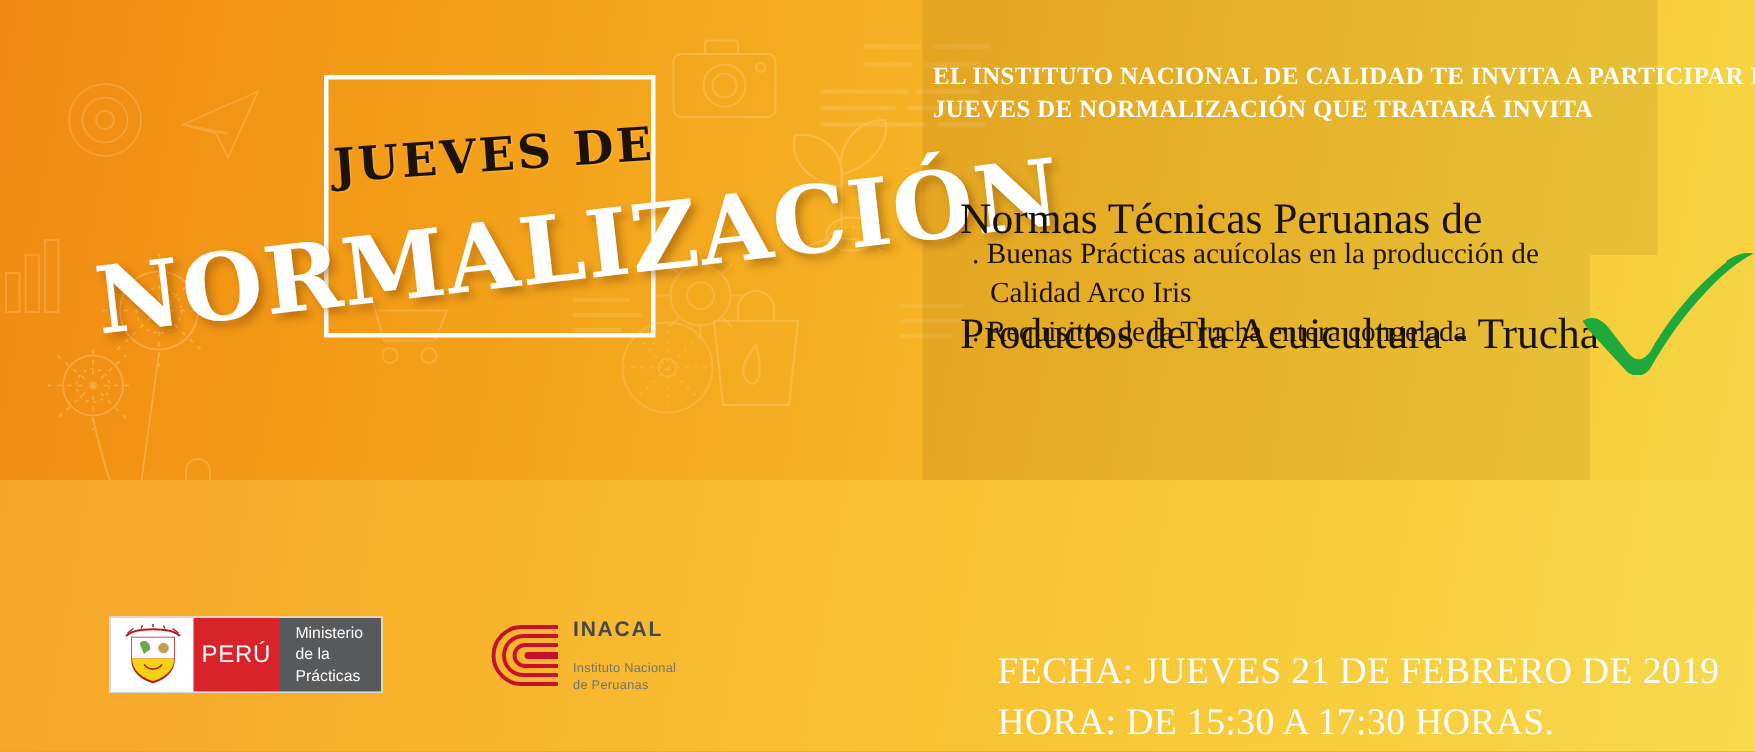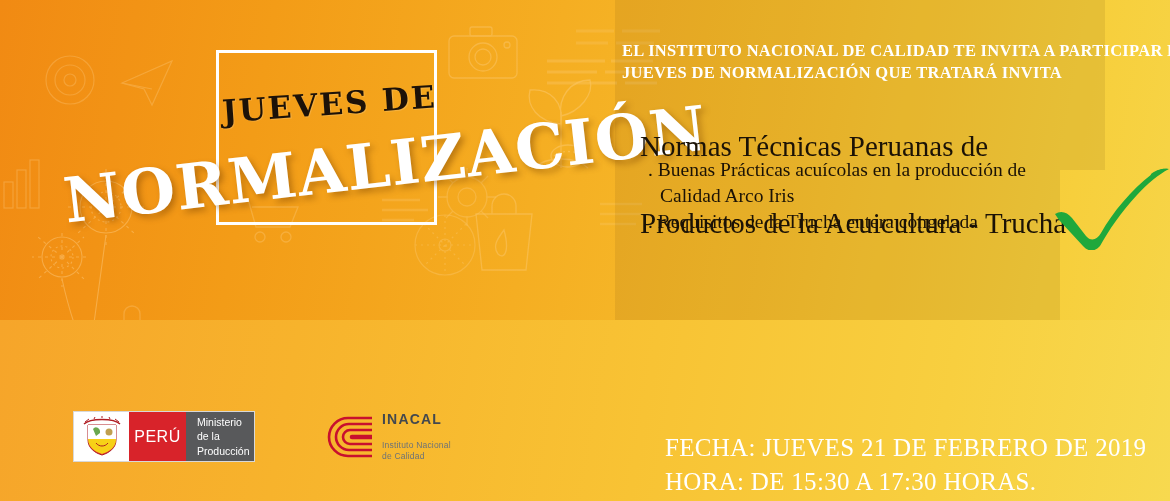--- a/index.html
+++ b/index.html
@@ -278,36 +278,36 @@
         <path d="M11 13 a4 5 0 0 1 7 4 l-4 3 z" fill="#6aa84f"></path>
         <circle cx="27" cy="16" r="3.5" fill="#c0a050"></circle>
         <path d="M14 27 c3 4 9 4 12 0" stroke="#b01d23" stroke-width="1" fill="none"></path>
         <path d="M2 8 C8 2 32 2 38 8" stroke="#b01d23" stroke-width="1.4" fill="none"></path>
         <path d="M3 6 l4-3 M37 6 l-4-3 M12 3 l1-2 M28 3 l-1-2 M20 2 v-2" stroke="#b01d23" stroke-width="1" fill="none"></path>
       </svg>
     </div>
     <div class="pl-peru">PERÚ</div>
     <div class="pl-min">
       <span>Ministerio</span>
-      <span>de la Producción</span>
+      <span>de la Prácticas</span>
     </div>
   </div>
 
   <div class="inacal">
     <svg class="inacal-mark" viewBox="0 0 52 44" fill="none" stroke="#c8102e">
       <path d="M50 3 H26 A19 19 0 0 0 26 41 H50" stroke-width="2.6"></path>
       <path d="M50 9 H27 A13 13 0 0 0 27 35 H50" stroke-width="2.6"></path>
       <path d="M50 15 H28 A7 7 0 0 0 28 29 H50" stroke-width="2.6"></path>
       <path d="M50 21 H30 A1 1 0 0 0 30 23 H50" stroke-width="2.6"></path>
     </svg>
     <div class="inacal-txt">
       <div class="inacal-name">INACAL</div>
       <div class="inacal-sub">
         <div>Instituto Nacional</div>
-        <div>de Calidad</div>
+        <div>de Peruanas</div>
       </div>
     </div>
   </div>
 
   <div class="when">
     <div>FECHA: JUEVES 21 DE FEBRERO DE 2019</div>
     <div>HORA: DE 15:30 A 17:30 HORAS.</div>
   </div>
 
 </div>

